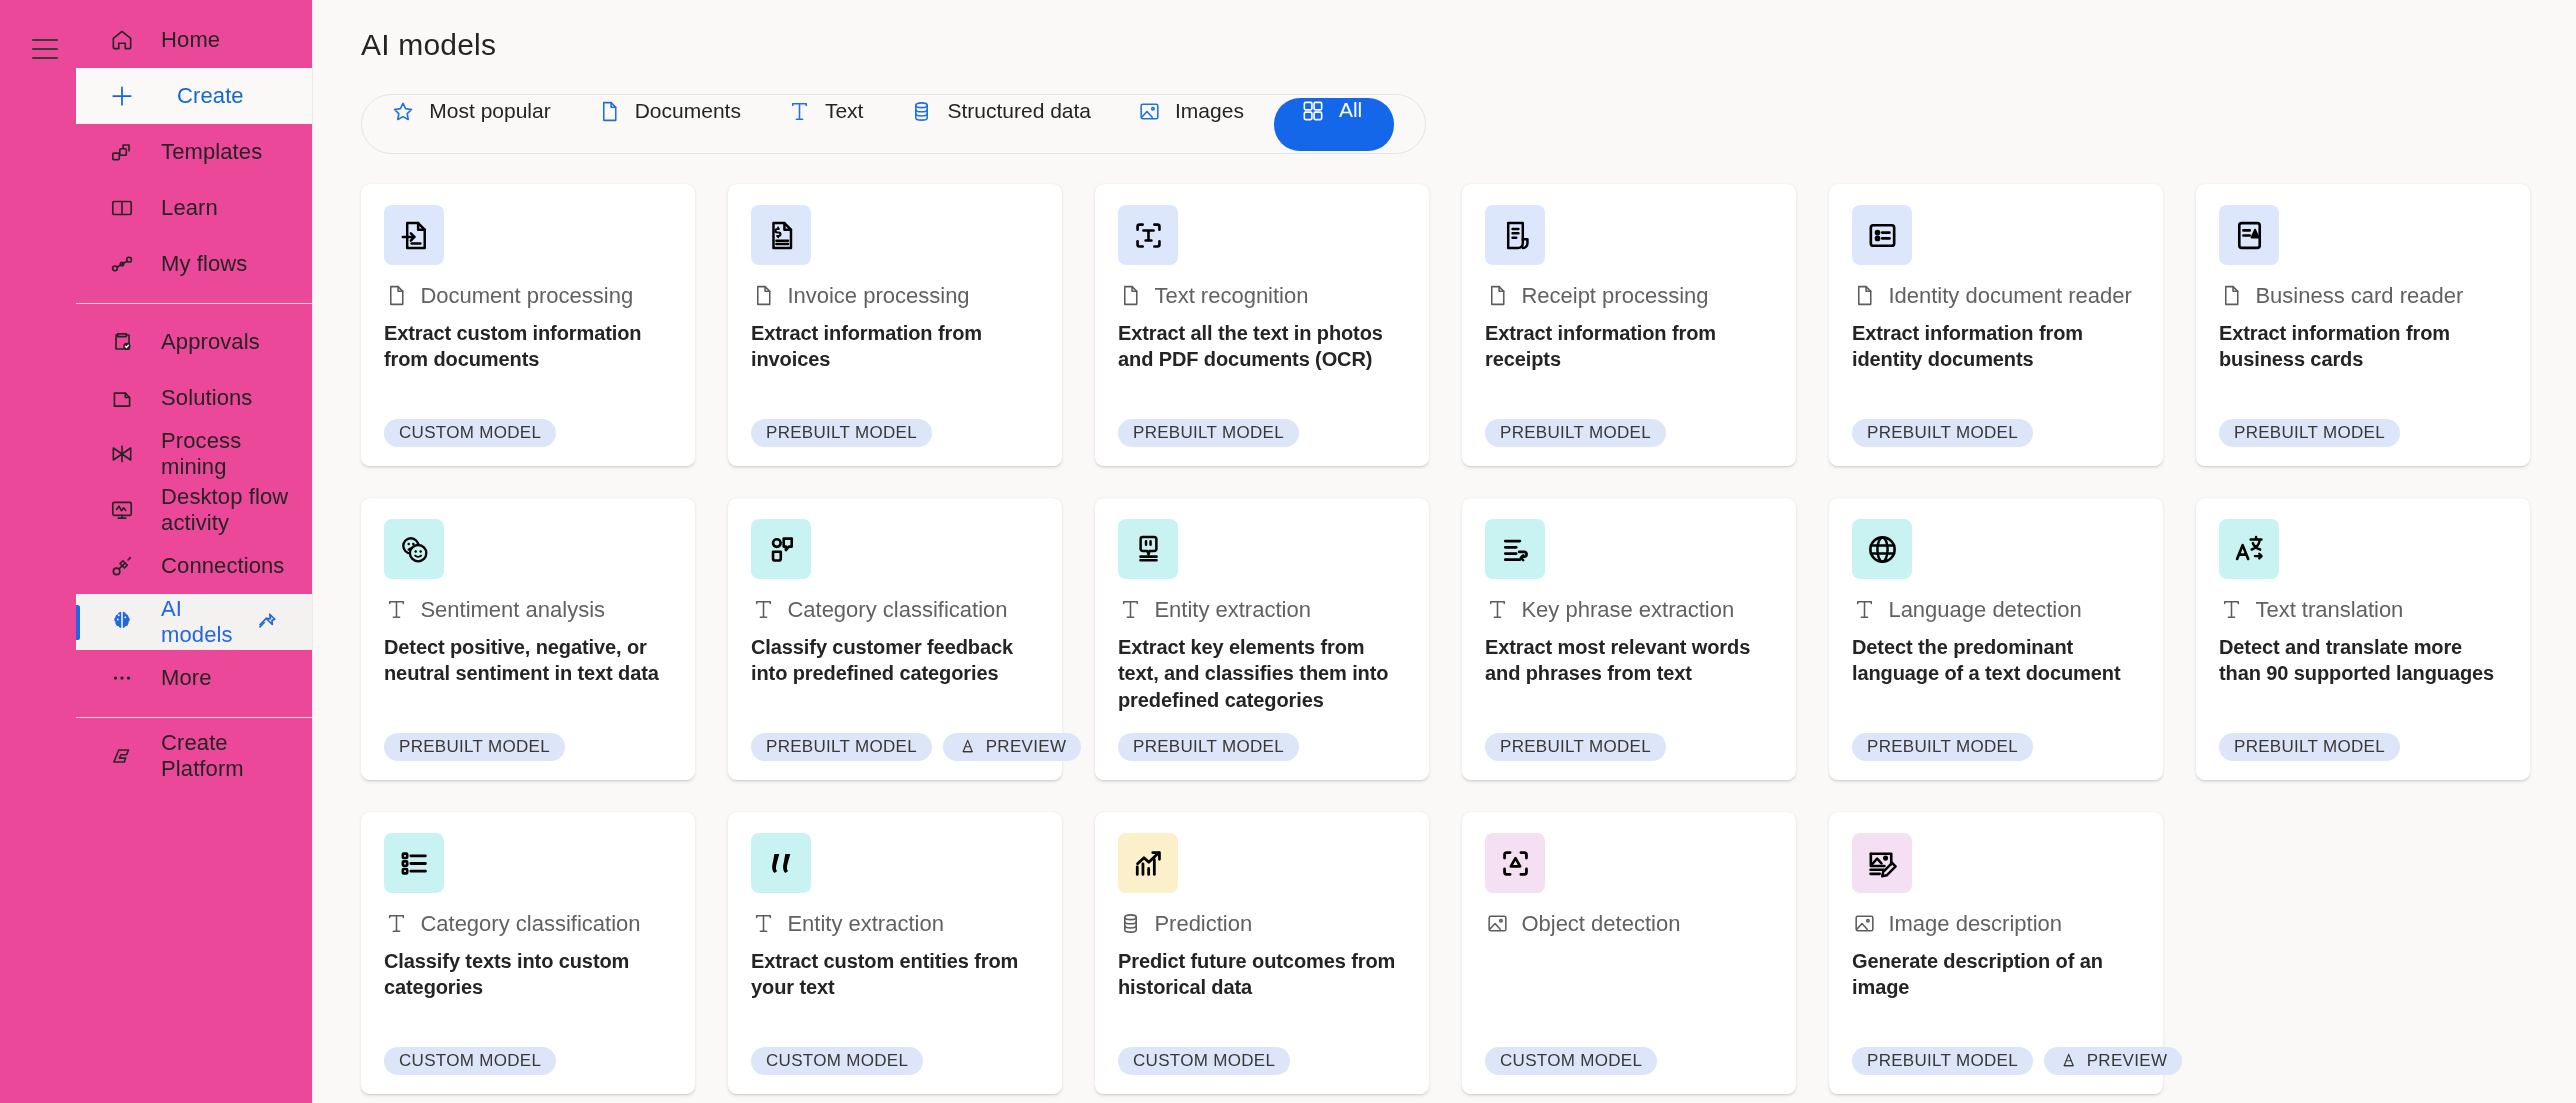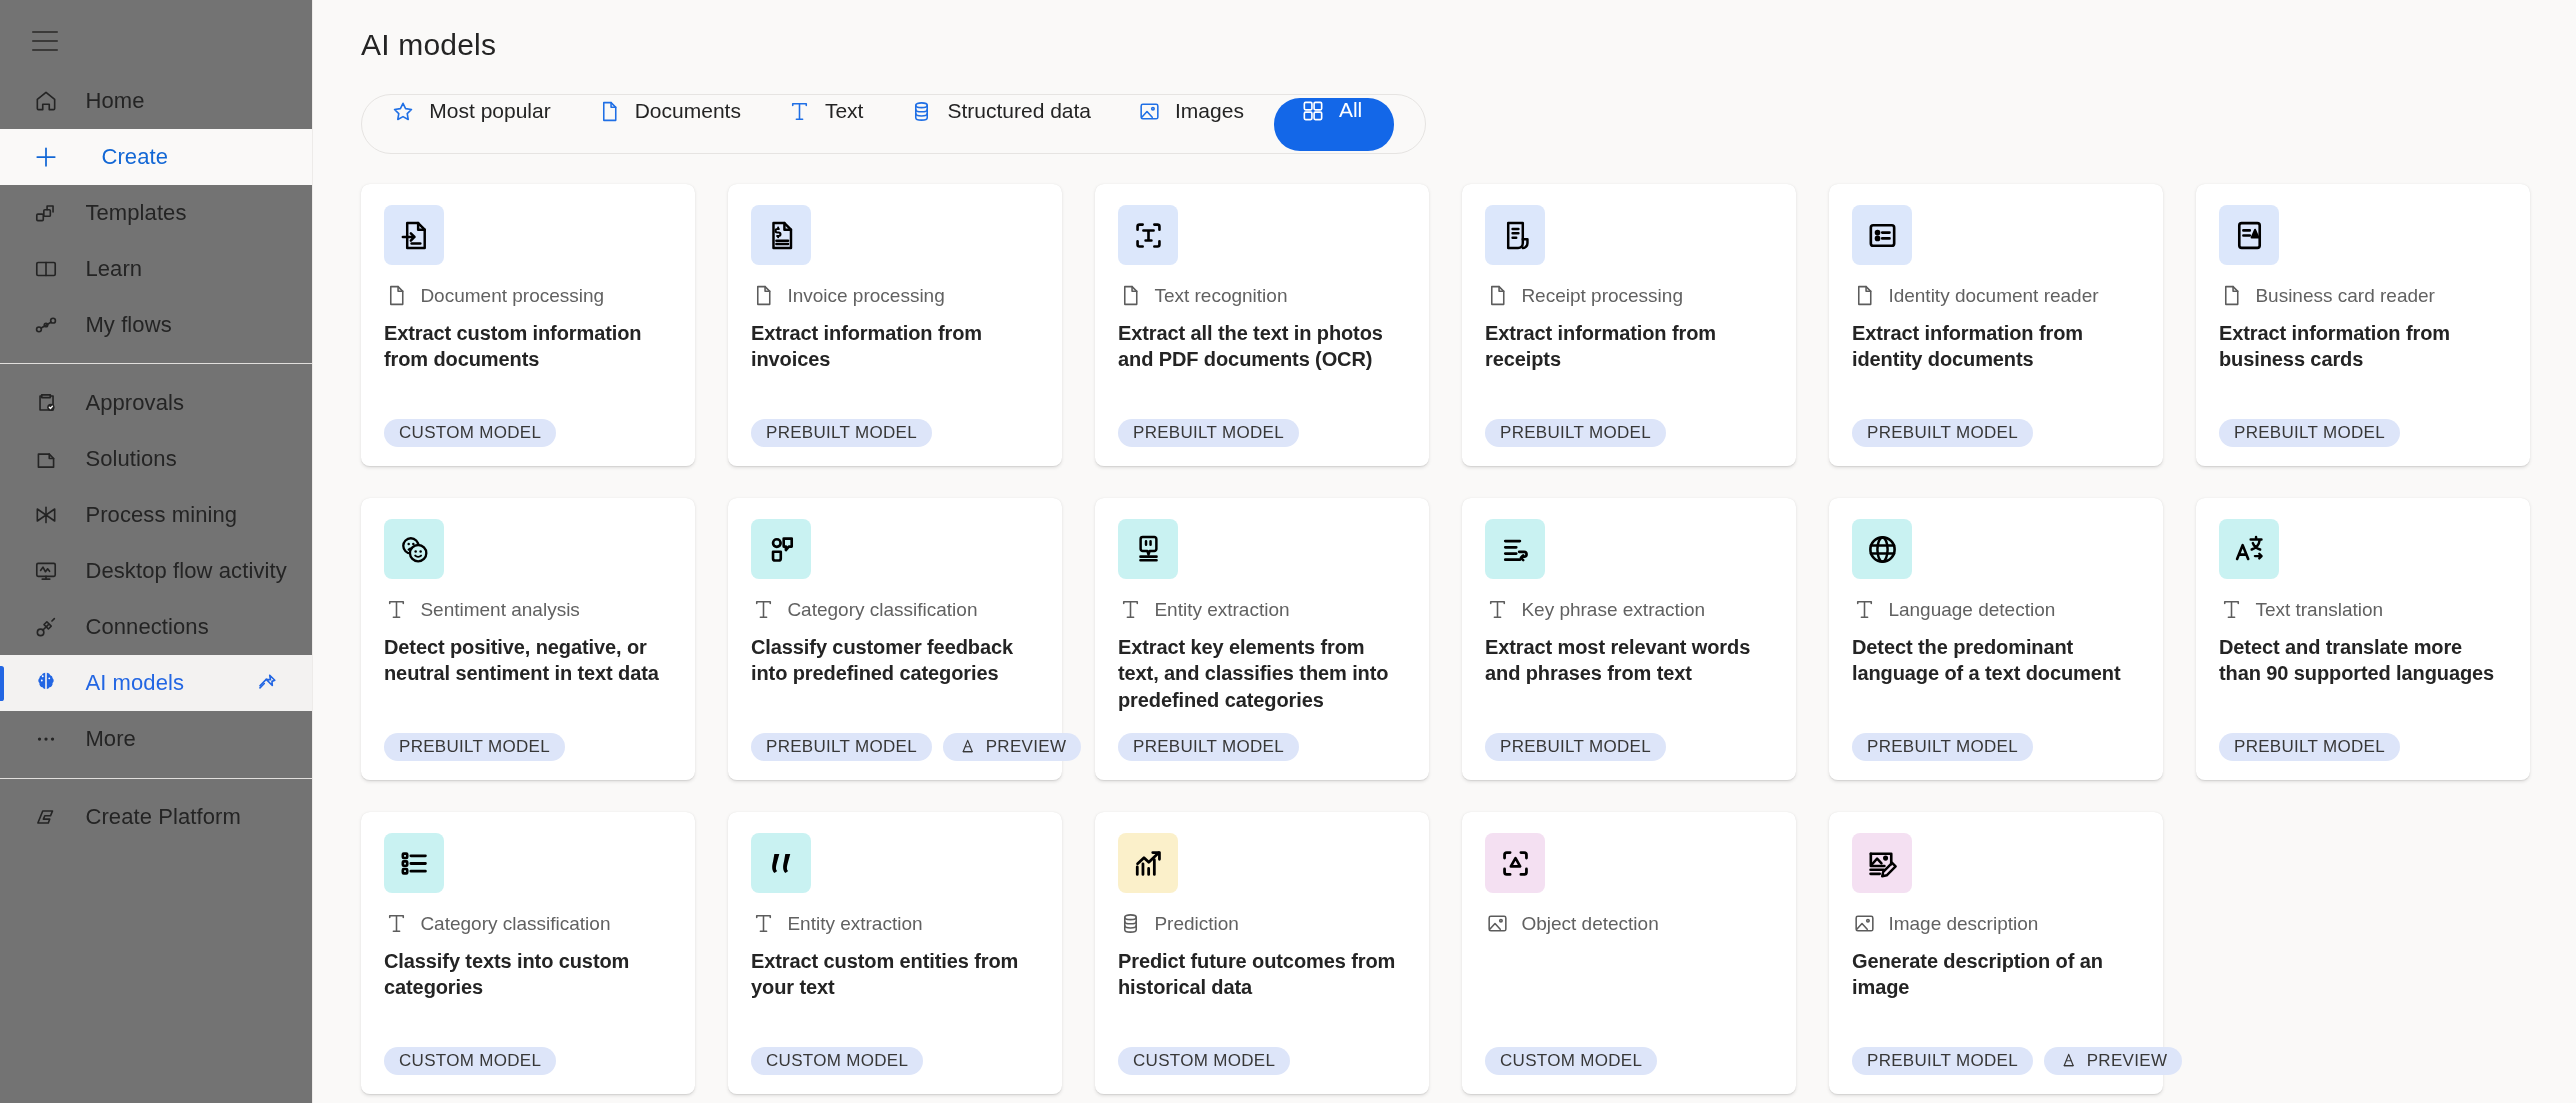--- a/index.html
+++ b/index.html
@@ -7,25 +7,25 @@
     width: 2576px; height: 1103px;
     background: #faf9f8;
     font-family: "Liberation Sans", sans-serif;
     overflow: hidden;
   }
   .app { display: flex; width: 2576px; height: 1103px; }
 
   
   .sidebar {
     width: 313px; min-width: 313px; height: 100%;
-    background: #737373;
+    background: #ec4899;
     border-right: 0.9px solid #edebe9;
     position: relative;
-    display: flex; flex-direction: column;
-    padding-top: 4px;
+    display: flex; flex-direction: row;
+    padding-top: 12px;
   }
   .hamburger {
     width: 53px; height: 53px;
     margin: 10.6px 0 5.3px 32px;
     display: flex; flex-direction: column; justify-content: center;
     gap: 7px; cursor: pointer;
   }
   .hamburger span { display: block; width: 25.5px; height: 2.2px; background: #3b3a39; border-radius: 0.9px; }
 
   .nav-group { display: flex; flex-direction: column; }
@@ -128,21 +128,21 @@
   }
   .card-icon {
     width: 60px; height: 60px;
     border-radius: 8px;
     display: flex; align-items: center; justify-content: center;
     margin-bottom: 19.4px;
   }
   .card-icon svg { display: block; }
   .card-cat {
     display: flex; align-items: center;
-    font-size: 19px; color: #616161;
+    font-size: 22px; color: #616161;
     margin-bottom: 12.3px; height: 23px;
   }
   .card-cat .catico { display: flex; align-items: center; margin-right: 11.4px; color: #5c5c5c; }
   .card-title {
     font-size: 20px; font-weight: bold; color: #242424;
     line-height: 1.33; letter-spacing: -0.1px;
   }
   .card-tags {
     position: absolute; bottom: 19.4px; left: 23px;
     display: flex; gap: 11.4px;

